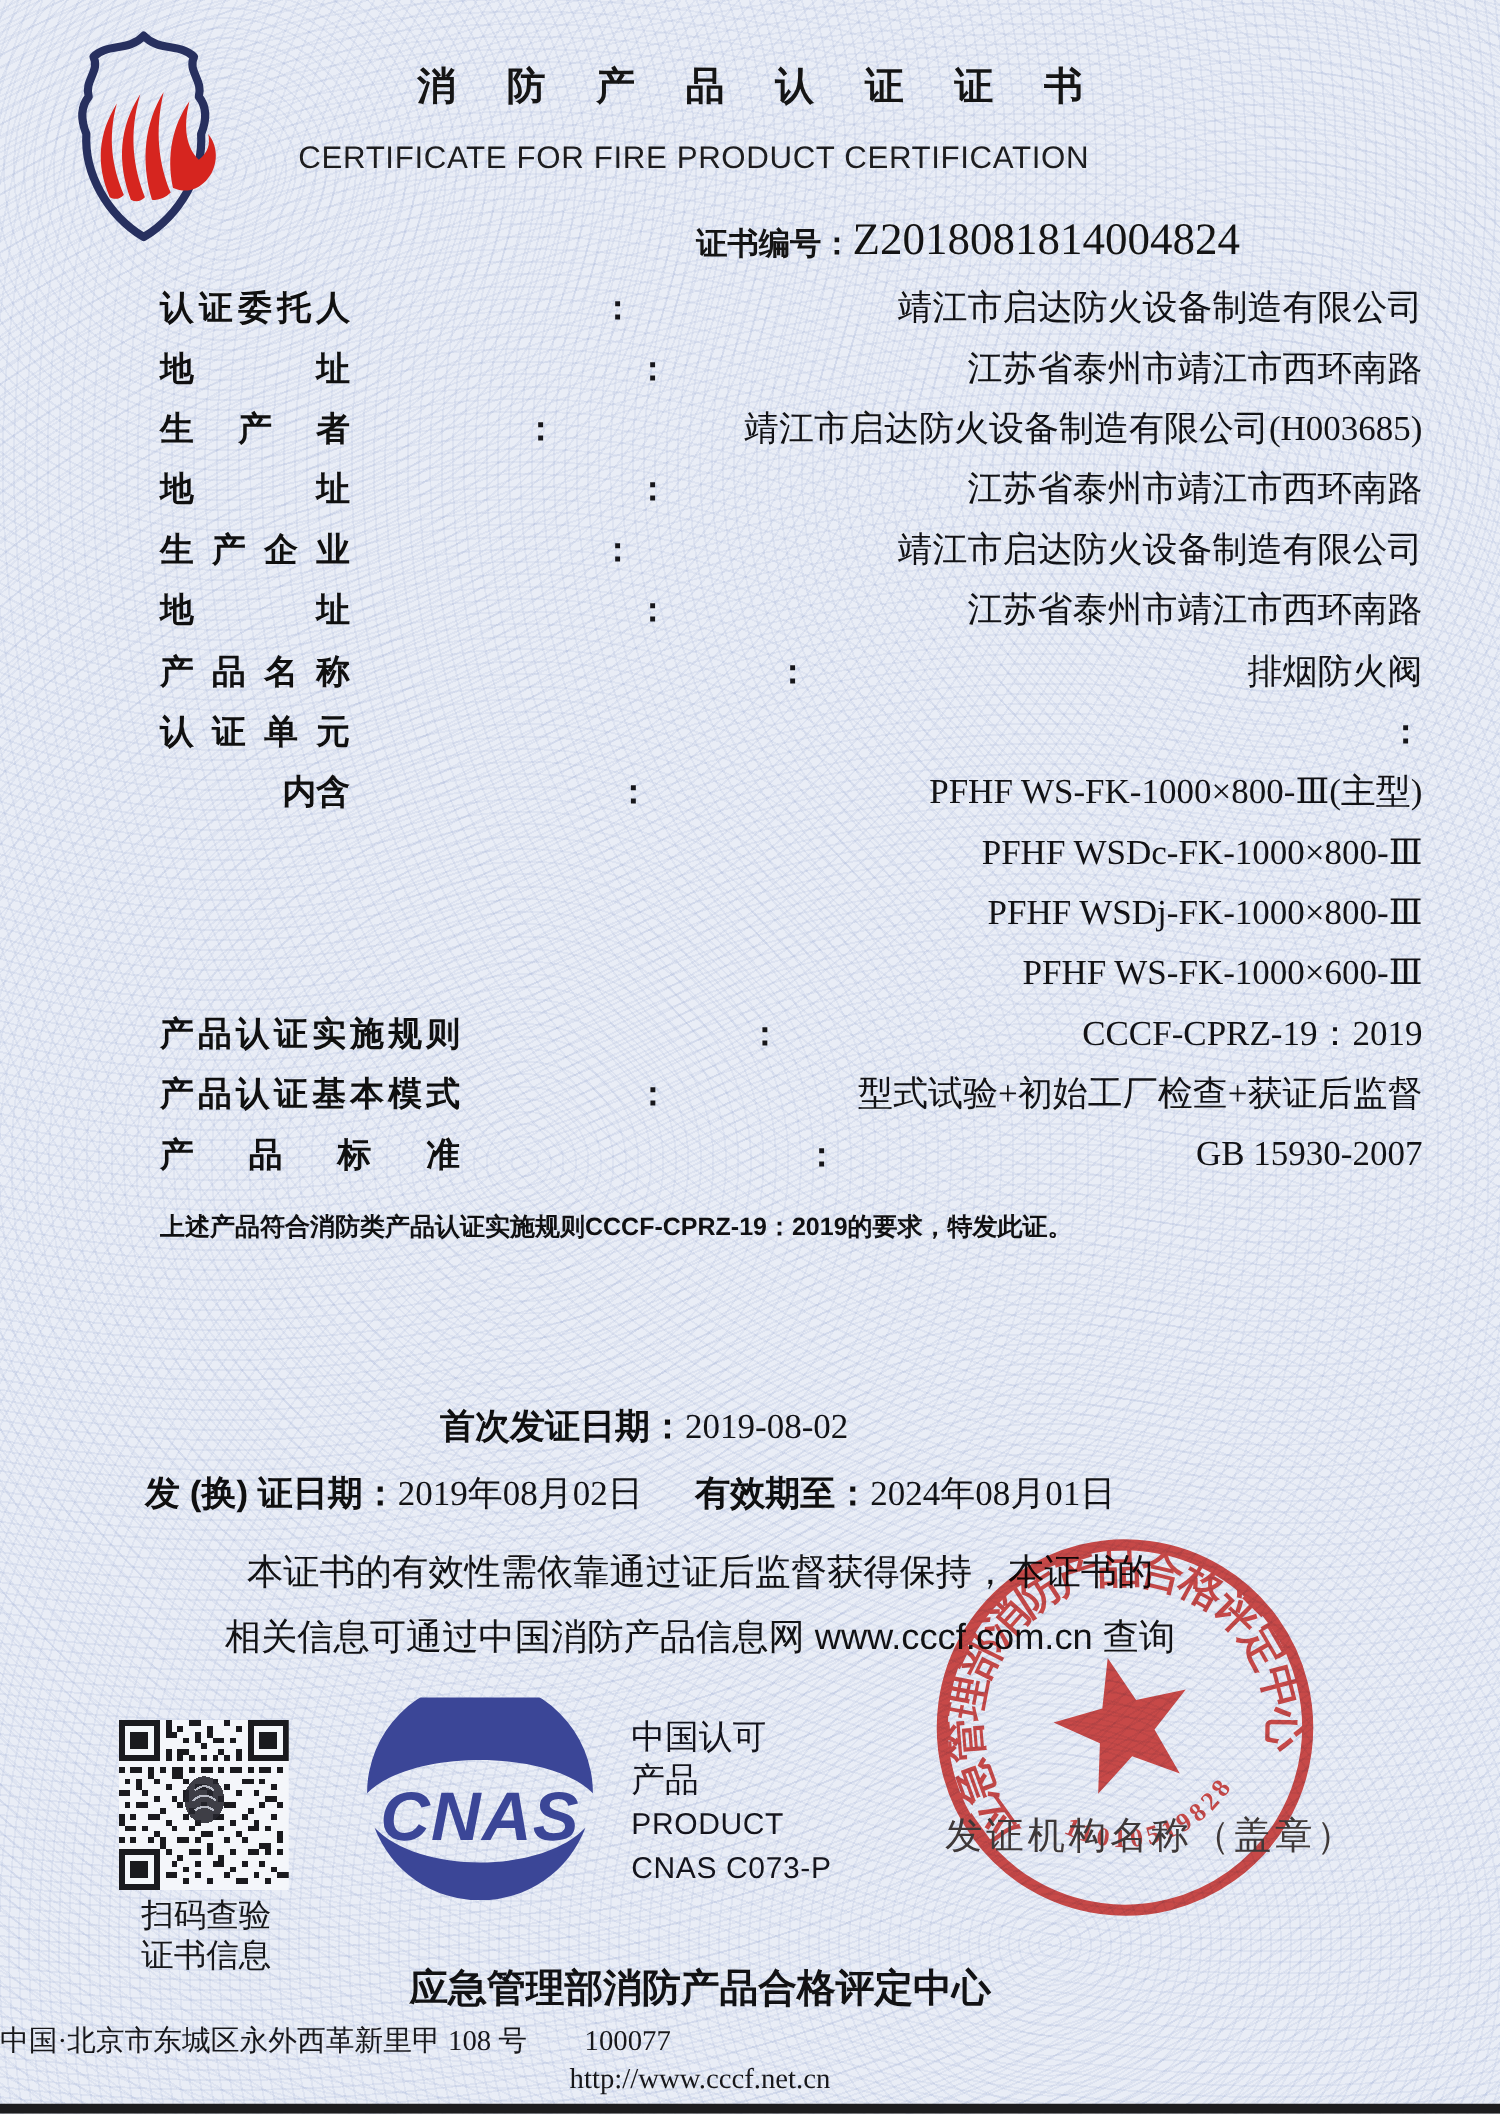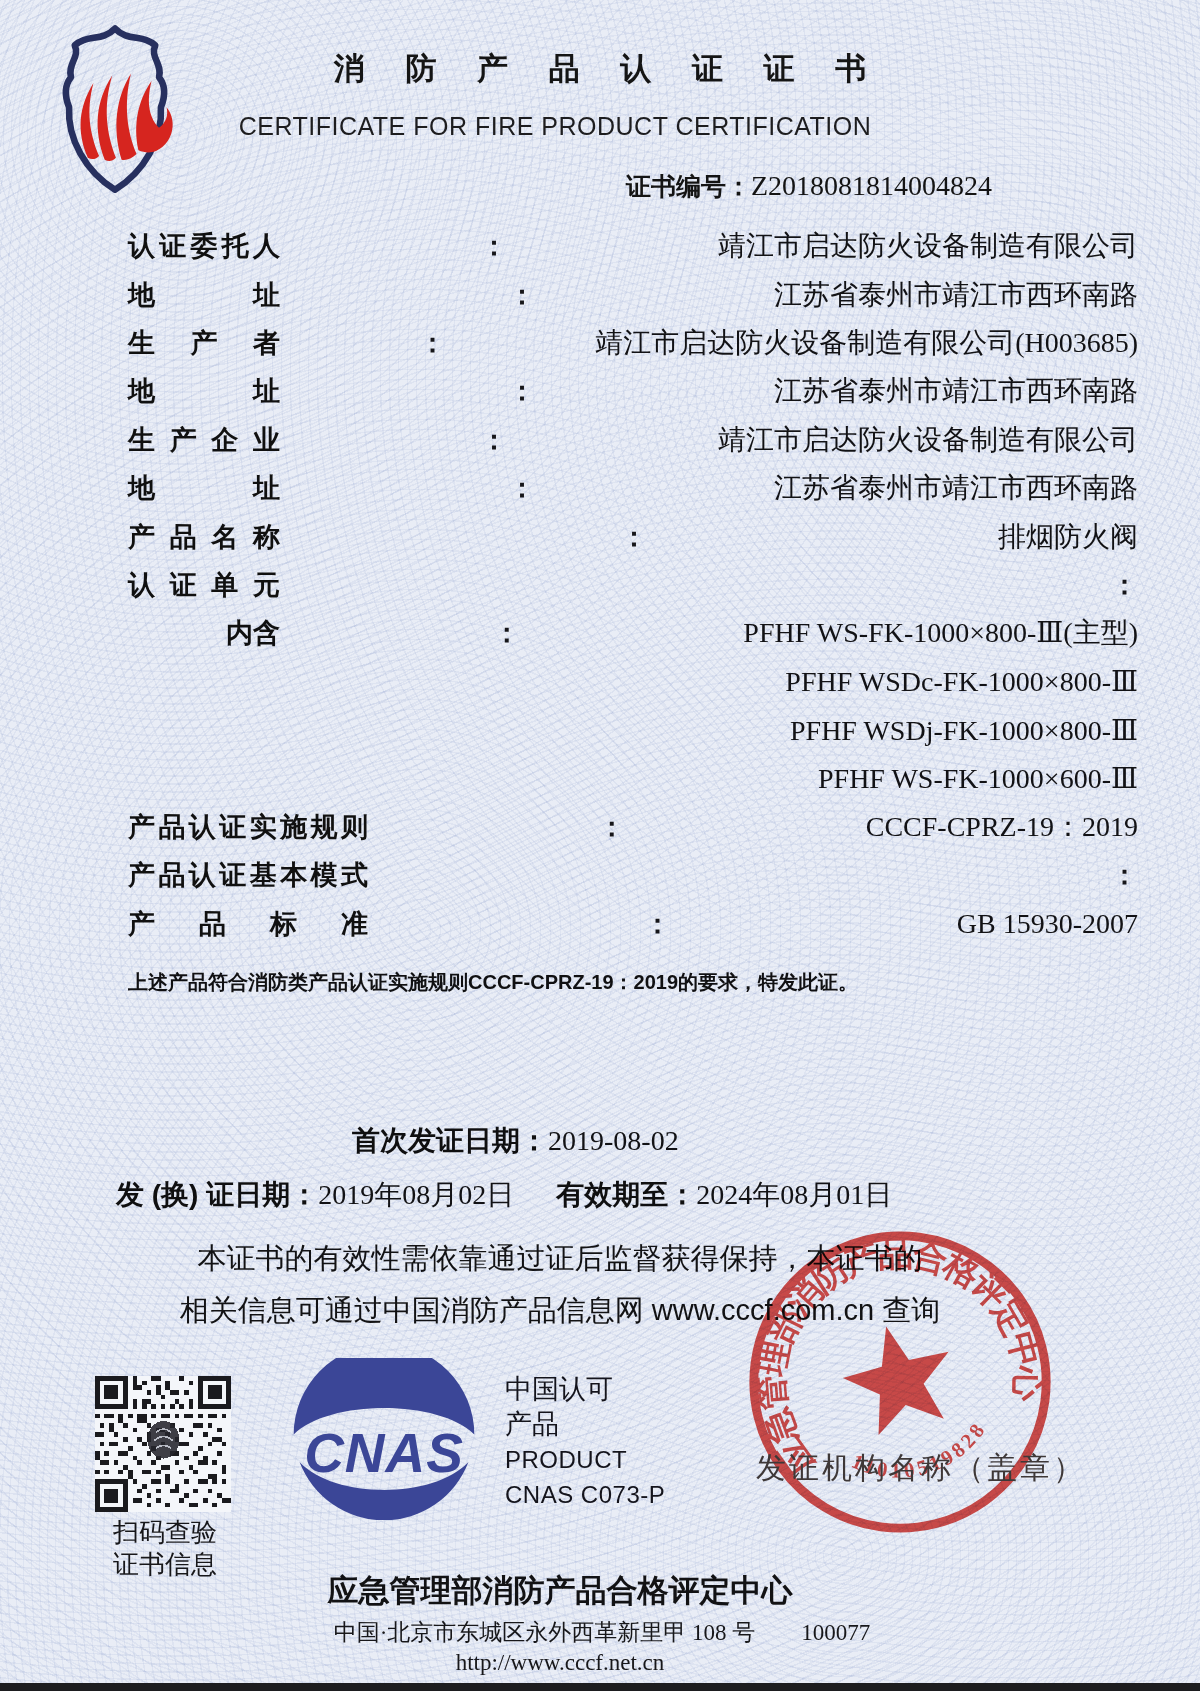--- a/index.html
+++ b/index.html
@@ -25,21 +25,21 @@
     position:absolute;top:48px;left:0;width:1120px;text-align:center;
     font-size:31px;font-weight:bold;letter-spacing:16px;color:#151515;margin-left:48px;
   }
   .title-en{
     position:absolute;top:112px;left:0;width:1110px;text-align:center;
     font-size:25px;letter-spacing:0.5px;color:#1d1d1f;
   }
   .cert-no{
     position:absolute;top:170px;right:208px;font-size:25px;color:#141414;
   }
-  .cert-no .num{font-family:"Liberation Serif",serif;font-size:28px;}
+  .cert-no .num{font-family:"Liberation Serif",serif;font-size:36px;}
   .cert-no .cl{font-weight:bold;text-align:right;}
   
   .body-block{position:absolute;top:222px;left:128px;width:1010px;}
   .row{display:flex;align-items:center;height:48.4px;font-size:27px;justify-content:space-between;}
   .lbl{
     display:inline-block;width:152px;font-weight:bold;
     text-align:justify;text-align-last:justify;white-space:nowrap;color:#101010;
   }
   .lbl.right{text-align-last:right;}
   .lbl.spacer{visibility:hidden;}
@@ -81,22 +81,22 @@
   .stamp-overlay{
     position:absolute;left:756px;top:1448px;width:300px;
     font-family:"Liberation Serif","DejaVu Serif",serif;
     font-size:30px;letter-spacing:3px;color:#3e3838;white-space:nowrap;
   }
   .issuer{
     position:absolute;top:1570px;left:0;width:1120px;text-align:center;
     font-size:31px;font-weight:bold;color:#121214;
   }
   .addr{
-    position:absolute;top:1617px;left:0;width:1120px;text-align:center;
-    font-family:"Liberation Serif","DejaVu Serif",serif;font-size:23px;color:#17171a;padding-left:42px;
+    position:absolute;top:1617px;left:0;width:1120px;text-align:left;
+    font-family:"Liberation Serif","DejaVu Serif",serif;font-size:23px;color:#17171a;
   }
   .addr .pc{margin-left:46px;}
   .url{
     position:absolute;top:1650px;left:0;width:1120px;text-align:center;
     font-family:"Liberation Serif","DejaVu Serif",serif;font-size:23px;color:#17171a;
   }
   .bottom-strip{position:absolute;left:0;bottom:0;width:100%;height:8px;background:#1d1d1f;}
 </style>
 </head>
 <body>
@@ -184,20 +184,21 @@
     </div>
 
     <div class="row row-wide">
       <span class="lblw">产品认证实施规则</span>
         <span class="colon">：</span>
       <span class="val">CCCF-CPRZ-19：2019</span>
     </div>
     <div class="row row-wide">
       <span class="lblw">产品认证基本模式</span>
         <span class="colon">：</span>
+      <span class="val">型式试验+初始工厂检查+获证后监督</span>
     </div>
     <div class="row row-wide">
       <span class="lblw">产品标准</span>
         <span class="colon">：</span>
       <span class="val">GB 15930-2007</span>
     </div>
 
     <div class="statement">上述产品符合消防类产品认证实施规则CCCF-CPRZ-19：2019的要求，特发此证。</div>
   </div>
 

